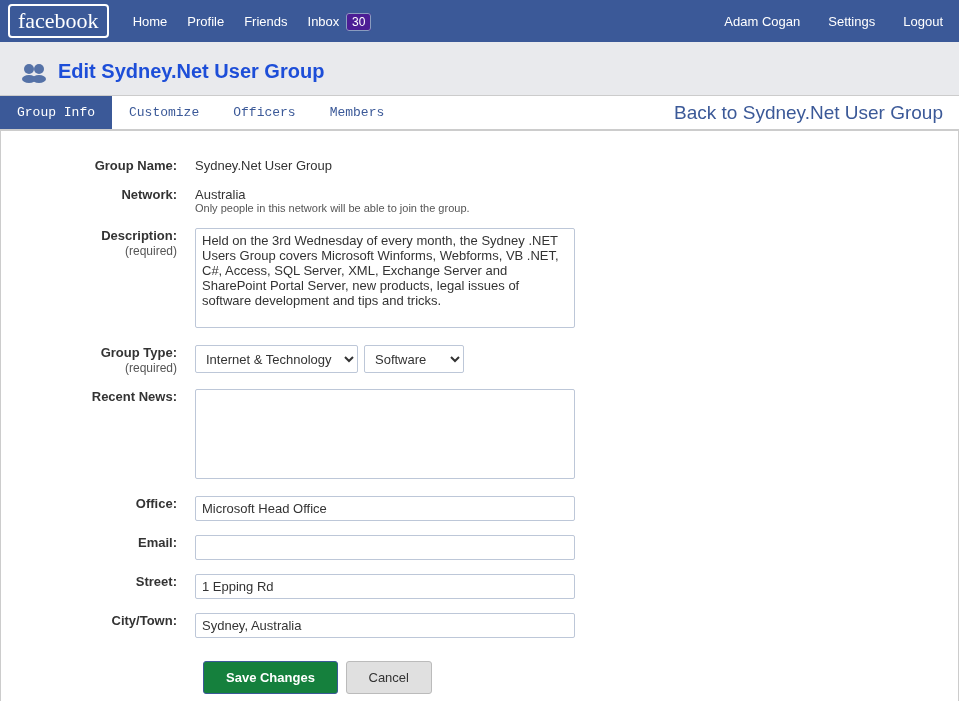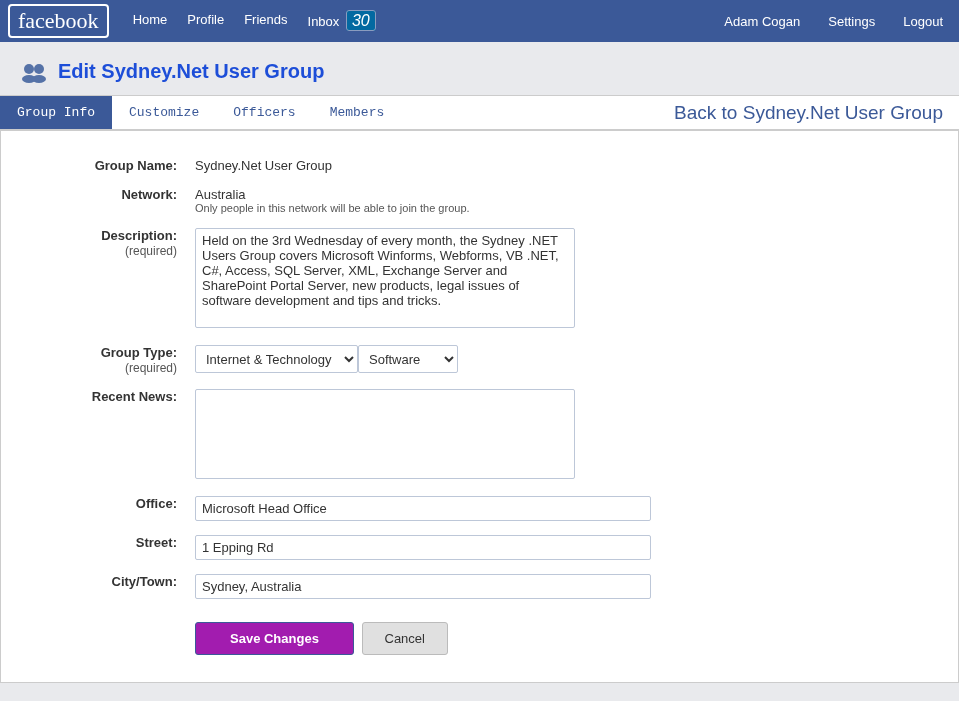--- a/index.html
+++ b/index.html
@@ -30,28 +30,27 @@
       flex: 1;
     }
     #topnav .nav-links a {
       color: #fff;
       text-decoration: none;
       font-size: 13px;
       padding: 6px 10px;
       border-radius: 3px;
     }
     .inbox-badge {
-      background: #0369a1;
+      background: #4c1d95;
       border: 1px solid #8a9cbf;
       border-radius: 3px;
       padding: 1px 5px;
-      font-size: 16px;
+      font-size: 12px;
       color: #fff;
       margin-left: 3px;
-      font-style: italic;
     }
     #topnav .right-links {
       display: flex;
       gap: 12px;
       align-items: flex-start;
     }
     #topnav .right-links a {
       color: #fff;
       text-decoration: none;
       font-size: 13px;
@@ -161,61 +160,62 @@
     }
     textarea.form-input, input.form-input {
       border: 1px solid #bdc7d8;
       border-radius: 2px;
       padding: 4px 6px;
       font-size: 13px;
       font-family: Arial, Helvetica, sans-serif;
       color: #333;
       background: #fff;
       outline: none;
-      width: 456px;
+      width: 380px;
     }
     textarea.form-input {
       height: 100px;
       resize: none;
     }
     select.form-select {
       border: 1px solid #bdc7d8;
       border-radius: 2px;
       padding: 4px 6px;
       font-size: 13px;
       font-family: Arial, Helvetica, sans-serif;
       color: #333;
       background: #fff;
       height: 28px;
     }
     .group-type-wrap {
       display: flex;
-      gap: 0;
+      gap: 6px;
       align-items: center;
     }
 
     
     .desc-wrap {
       position: relative;
       width: 380px;
     }
     .desc-wrap textarea {
       width: 100%;
     }
 
     
     .btn-save {
-      background: #a21caf;
+      background: #15803d;
       color: #fff;
       border: 1px solid #3b5998;
-      padding: 8px 34px;
+      padding: 8px 22px;
       font-size: 13px;
       font-weight: bold;
       border-radius: 3px;
       cursor: pointer;
+      margin-left: 8px;
     }
     .btn-cancel {
       background: #e0e0e0;
       color: #333;
       border: 1px solid #bbb;
       padding: 8px 22px;
       font-size: 13px;
       border-radius: 3px;
       cursor: pointer;
       margin-left: 4px;
@@ -331,20 +331,26 @@
           </td>
         </tr>
 
         <tr>
           <td class="label-cell">Office:</td>
           <td class="value-cell">
             <input type="text" class="form-input" value="Microsoft Head Office" style="">
           </td>
         </tr>
 
+        <tr>
+          <td class="label-cell">Email:</td>
+          <td class="value-cell">
+            <input type="text" class="form-input" style="">
+          </td>
+        </tr>
 
         <tr>
           <td class="label-cell">Street:</td>
           <td class="value-cell">
             <input type="text" class="form-input" value="1 Epping Rd" style="">
           </td>
         </tr>
 
         <tr>
           <td class="label-cell">City/Town:</td>

